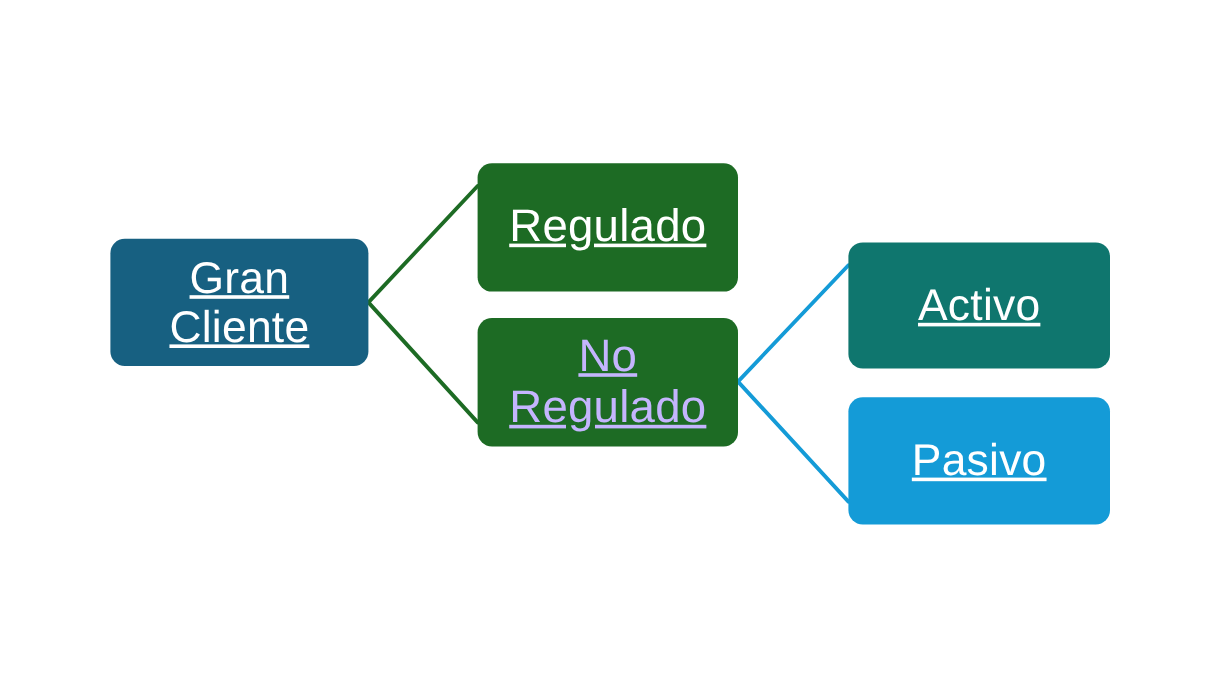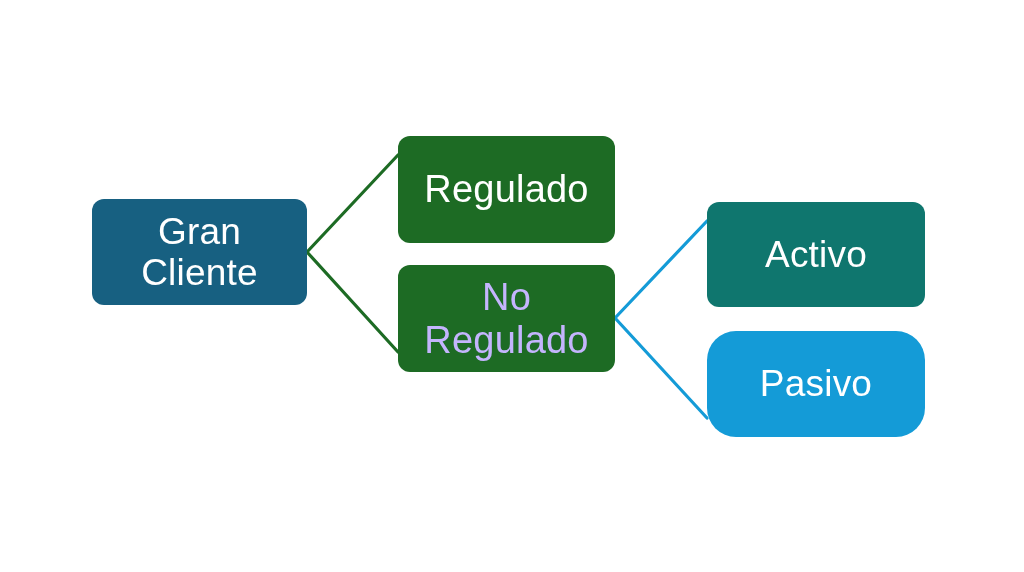--- a/index.html
+++ b/index.html
@@ -34,20 +34,21 @@
     color: #ffffff;
     box-sizing: border-box;
     padding: 2px 6px;
     line-height: 1.12;
     letter-spacing: 0.2px;
     z-index: 2;
   }
   .node-label {
     display: block;
     white-space: pre-line;
+    text-decoration: underline;
   }
 
   
   #node-gran-cliente {
     left: 92px;
     top: 199px;
     width: 215px;
     height: 106px;
     font-size: 37px;
   }
@@ -107,17 +108,17 @@
 
   <div class="node" id="node-no-regulado" style="background-color: rgb(29, 107, 36); color: #c4b5fd;">
     <span class="node-label">No
 Regulado</span>
   </div>
 
   <div class="node" id="node-activo" style="background-color: #0f766e; color: rgb(255, 255, 255);">
     <span class="node-label">Activo</span>
   </div>
 
-  <div class="node" id="node-pasivo" style="background-color: rgb(20, 155, 215); color: rgb(255, 255, 255); border-radius: 29px;">
+  <div class="node" id="node-pasivo" style="background-color: rgb(20, 155, 215); color: rgb(255, 255, 255);">
     <span class="node-label">Pasivo</span>
   </div>
 
 </div>
 
 </body></html>

